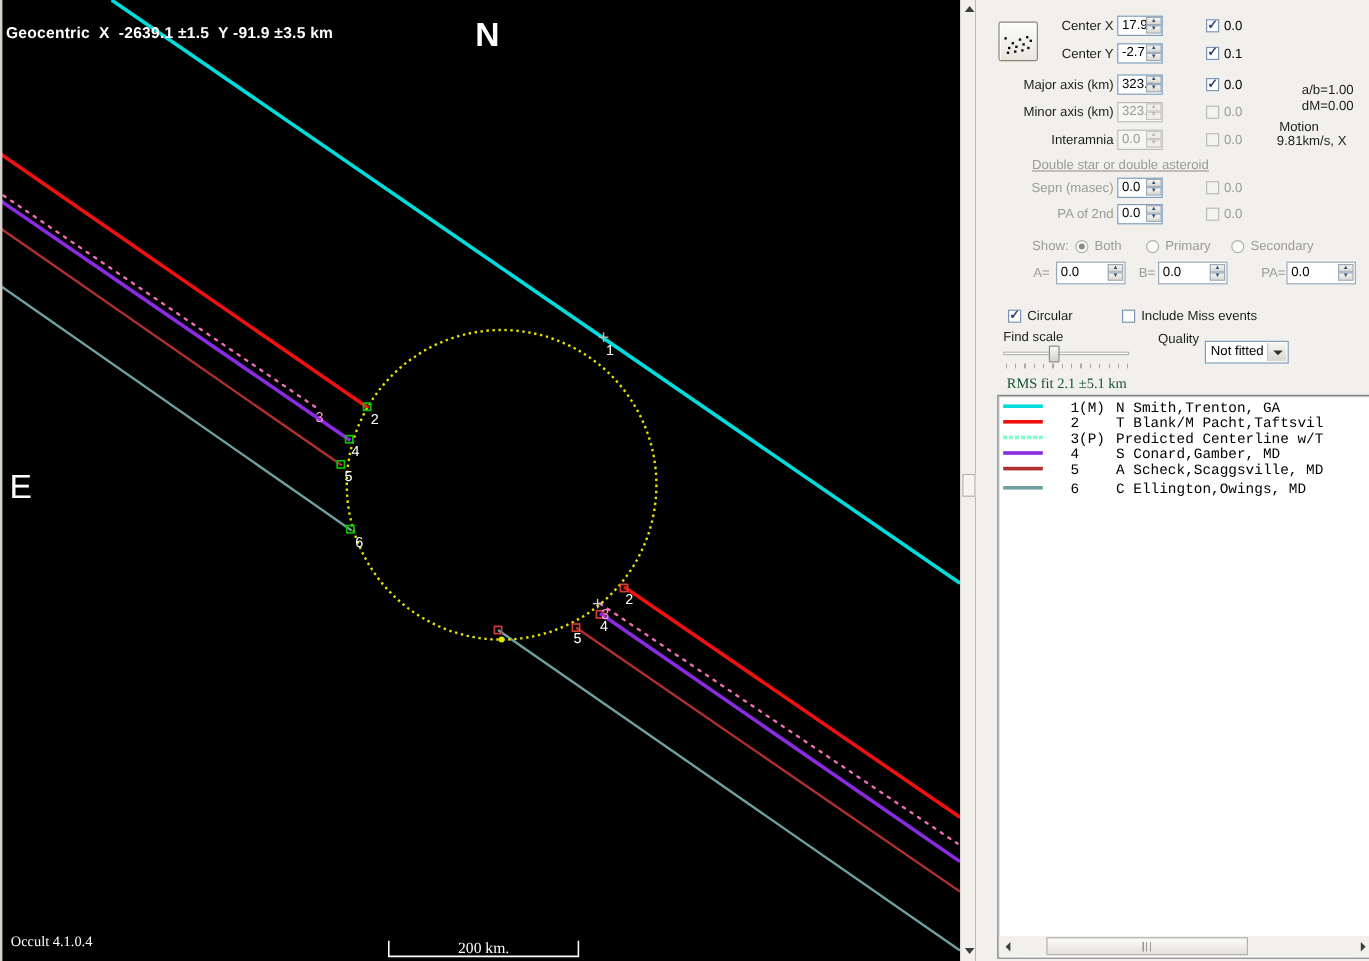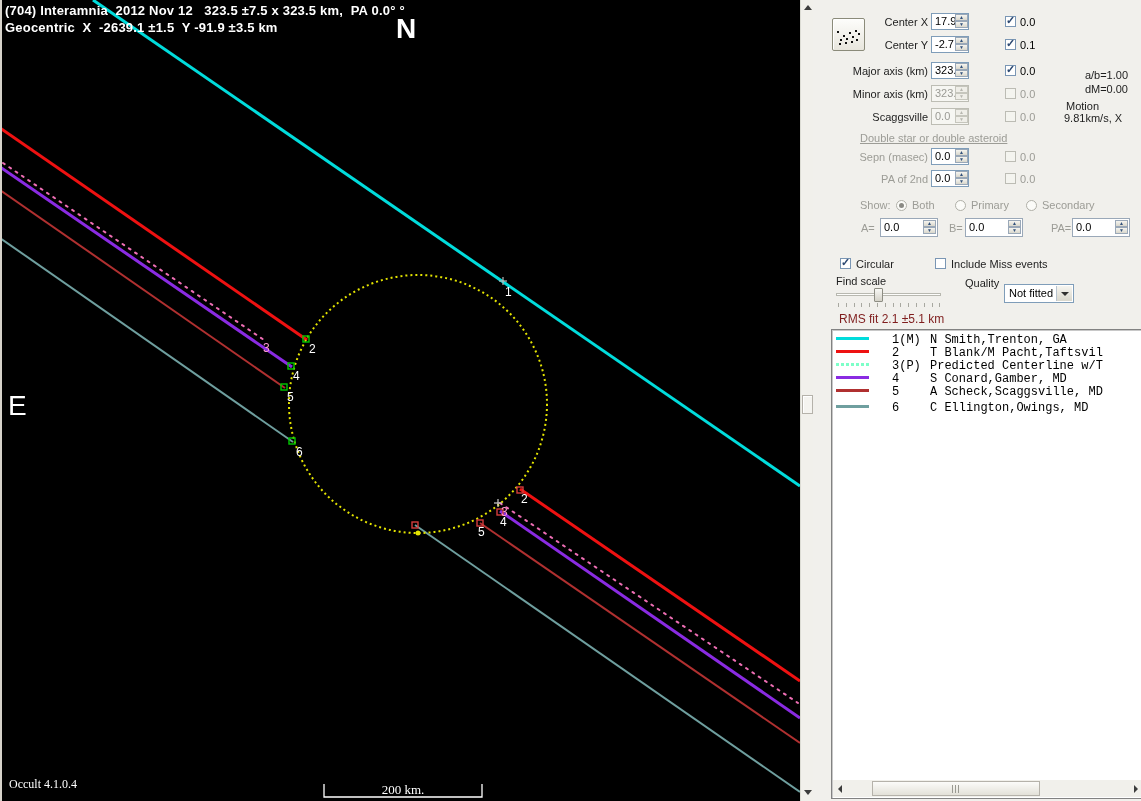--- a/index.html
+++ b/index.html
@@ -76,21 +76,21 @@
   #slider{position:absolute;left:23px;top:288px;width:107px;height:18px;}
   #slider .track{position:absolute;left:0;top:5px;width:105px;height:3px;background:#fdfdfb;border:1px solid #b8b8b0;box-sizing:border-box;}
   #slider .thumb{position:absolute;left:38px;top:0;width:9px;height:14px;background:linear-gradient(#f8f8f5,#d4d2c8);border:1px solid #8d8d83;box-sizing:border-box;border-radius:1px;}
   #slider .ticks{position:absolute;left:2px;top:15px;width:103px;height:4px;
      background:repeating-linear-gradient(90deg,#a8a8a0 0 1px,transparent 1px 7.8px);}
   #lbl-quality{position:absolute;left:152px;top:277px;}
   #combo{position:absolute;left:191px;top:284px;width:70px;height:19px;background:#fff;border:1px solid #7f9db9;box-sizing:border-box;}
   #combo .cval{position:absolute;left:4px;top:2px;color:#000;}
   #combo .carrow{position:absolute;right:1px;top:1px;width:15px;height:15px;background:linear-gradient(#f6f5f0,#d9d7cc);border-left:1px solid #b8c4d0;}
   #combo .carrow::after{content:"";position:absolute;left:4px;top:6px;border-left:4px solid transparent;border-right:4px solid transparent;border-top:4px solid #303030;}
-  #rms{position:absolute;left:26px;top:312px;color:#7f1d1d;font-size:12px;}
+  #rms{position:absolute;left:26px;top:312px;color:#14532d;font-size:12px;font-family:Liberation Serif, serif;}
   
   #legend-box{position:absolute;left:18px;top:329px;width:314px;height:470px;background:#fff;border:1px solid #828282;box-sizing:border-box;box-shadow:inset 1px 1px 0 #c8c8c8;}
   #legend-rows{position:absolute;left:1px;top:3px;right:1px;}
   .lrow{position:relative;height:13px;font-family:"Liberation Mono","DejaVu Sans Mono",monospace;font-size:12px;color:#000;}
   .lrow.gap{margin-top:3px;}
   .lswatch{position:absolute;left:3px;top:4px;width:33px;height:3px;}
   .lid{position:absolute;left:59px;top:0;white-space:pre;}
   .lname{position:absolute;left:97px;top:0;white-space:pre;}
   #hscroll{position:absolute;left:1px;right:1px;bottom:1px;height:17px;background:#f1f0eb;}
   #hscroll .hbtn{position:absolute;top:0;width:16px;height:17px;background:#f1f0eb;}
@@ -139,21 +139,20 @@
         <text x="263" y="352" fill="#ff9ad2" font-size="12" font-family="Liberation Sans, sans-serif">3</text>
         <text x="501" y="516" fill="#ff9ad2" font-size="12" font-family="Liberation Sans, sans-serif">3</text>
         <text x="293" y="380" fill="#ffffff" font-size="12" font-family="Liberation Sans, sans-serif">4</text>
         <text x="500" y="526" fill="#ffffff" font-size="12" font-family="Liberation Sans, sans-serif">4</text>
         <text x="287" y="401" fill="#ffffff" font-size="12" font-family="Liberation Sans, sans-serif">5</text>
         <text x="478" y="536" fill="#ffffff" font-size="12" font-family="Liberation Sans, sans-serif">5</text>
         <text x="296" y="456" fill="#ffffff" font-size="12" font-family="Liberation Sans, sans-serif">6</text>
         <path d="M324,784 V797 H482 V784" fill="none" stroke="#ffffff" stroke-width="1.3"></path>
         <text x="403" y="794" fill="#ffffff" text-anchor="middle" font-size="13" font-family="Liberation Serif, serif">200 km.</text>
       </svg>
-    <div id="title1" class="ptitle">(704) Interamnia  2012 Nov 12   323.5 ±7.5 x 323.5 km,  PA 0.0° °</div>
     <div id="title2" class="ptitle">Geocentric  X  -2639.1 ±1.5  Y -91.9 ±3.5 km</div>
     <div id="north">N</div>
     <div id="east">E</div>
     <div id="version">Occult 4.1.0.4</div>
   </div>
   <div id="win-edge"></div>
 
   <div id="vscroll">
     <div class="arr up"></div>
     <div id="vthumb"></div>
@@ -224,21 +223,21 @@
         <span class="tval">323.5</span>
         <span class="spin">
             <i class="su">▲</i>
             <i class="sd">▼</i>
           </span>
       </span>
       <span class="cb dis2"></span>
       <span class="sigma">0.0</span>
     </div>
     <div class="frow r4 dis">
-      <span class="flabel">Scaggsville</span>
+      <span class="flabel">Interamnia</span>
       <span class="tbox">
         <span class="tval">0.0</span>
         <span class="spin">
             <i class="su">▲</i>
             <i class="sd">▼</i>
           </span>
       </span>
       <span class="cb dis2"></span>
       <span class="sigma">0.0</span>
     </div>

